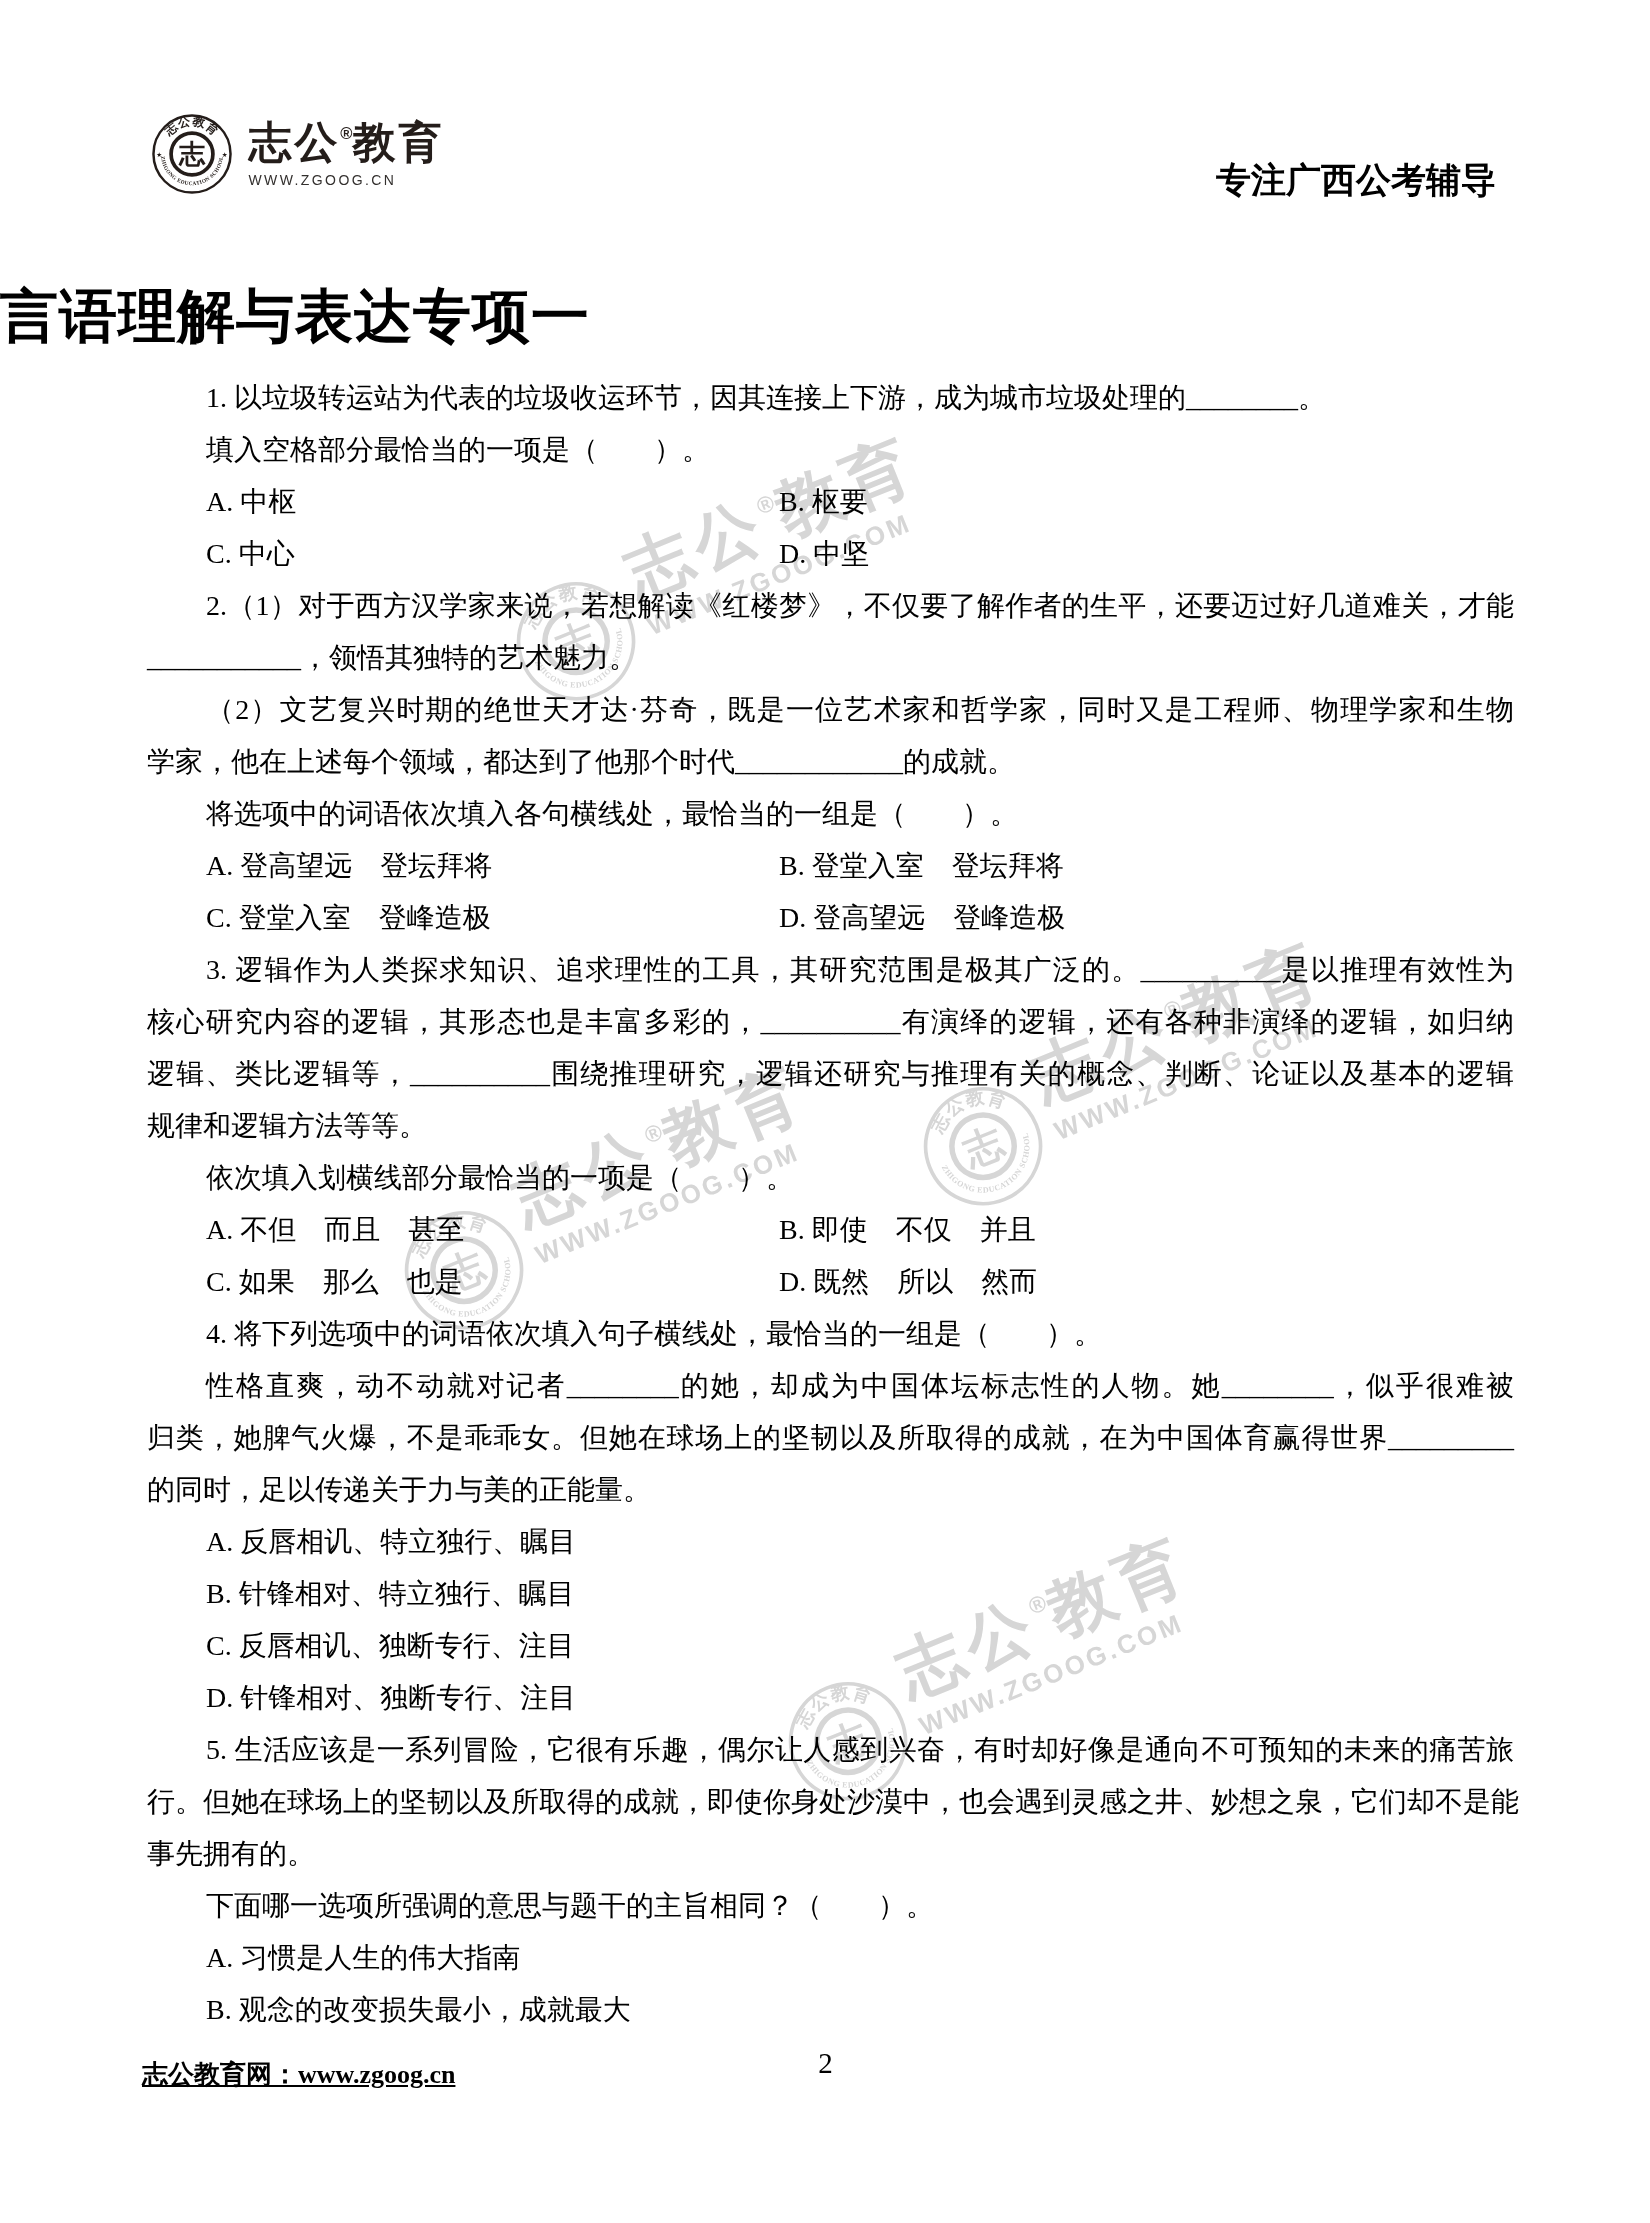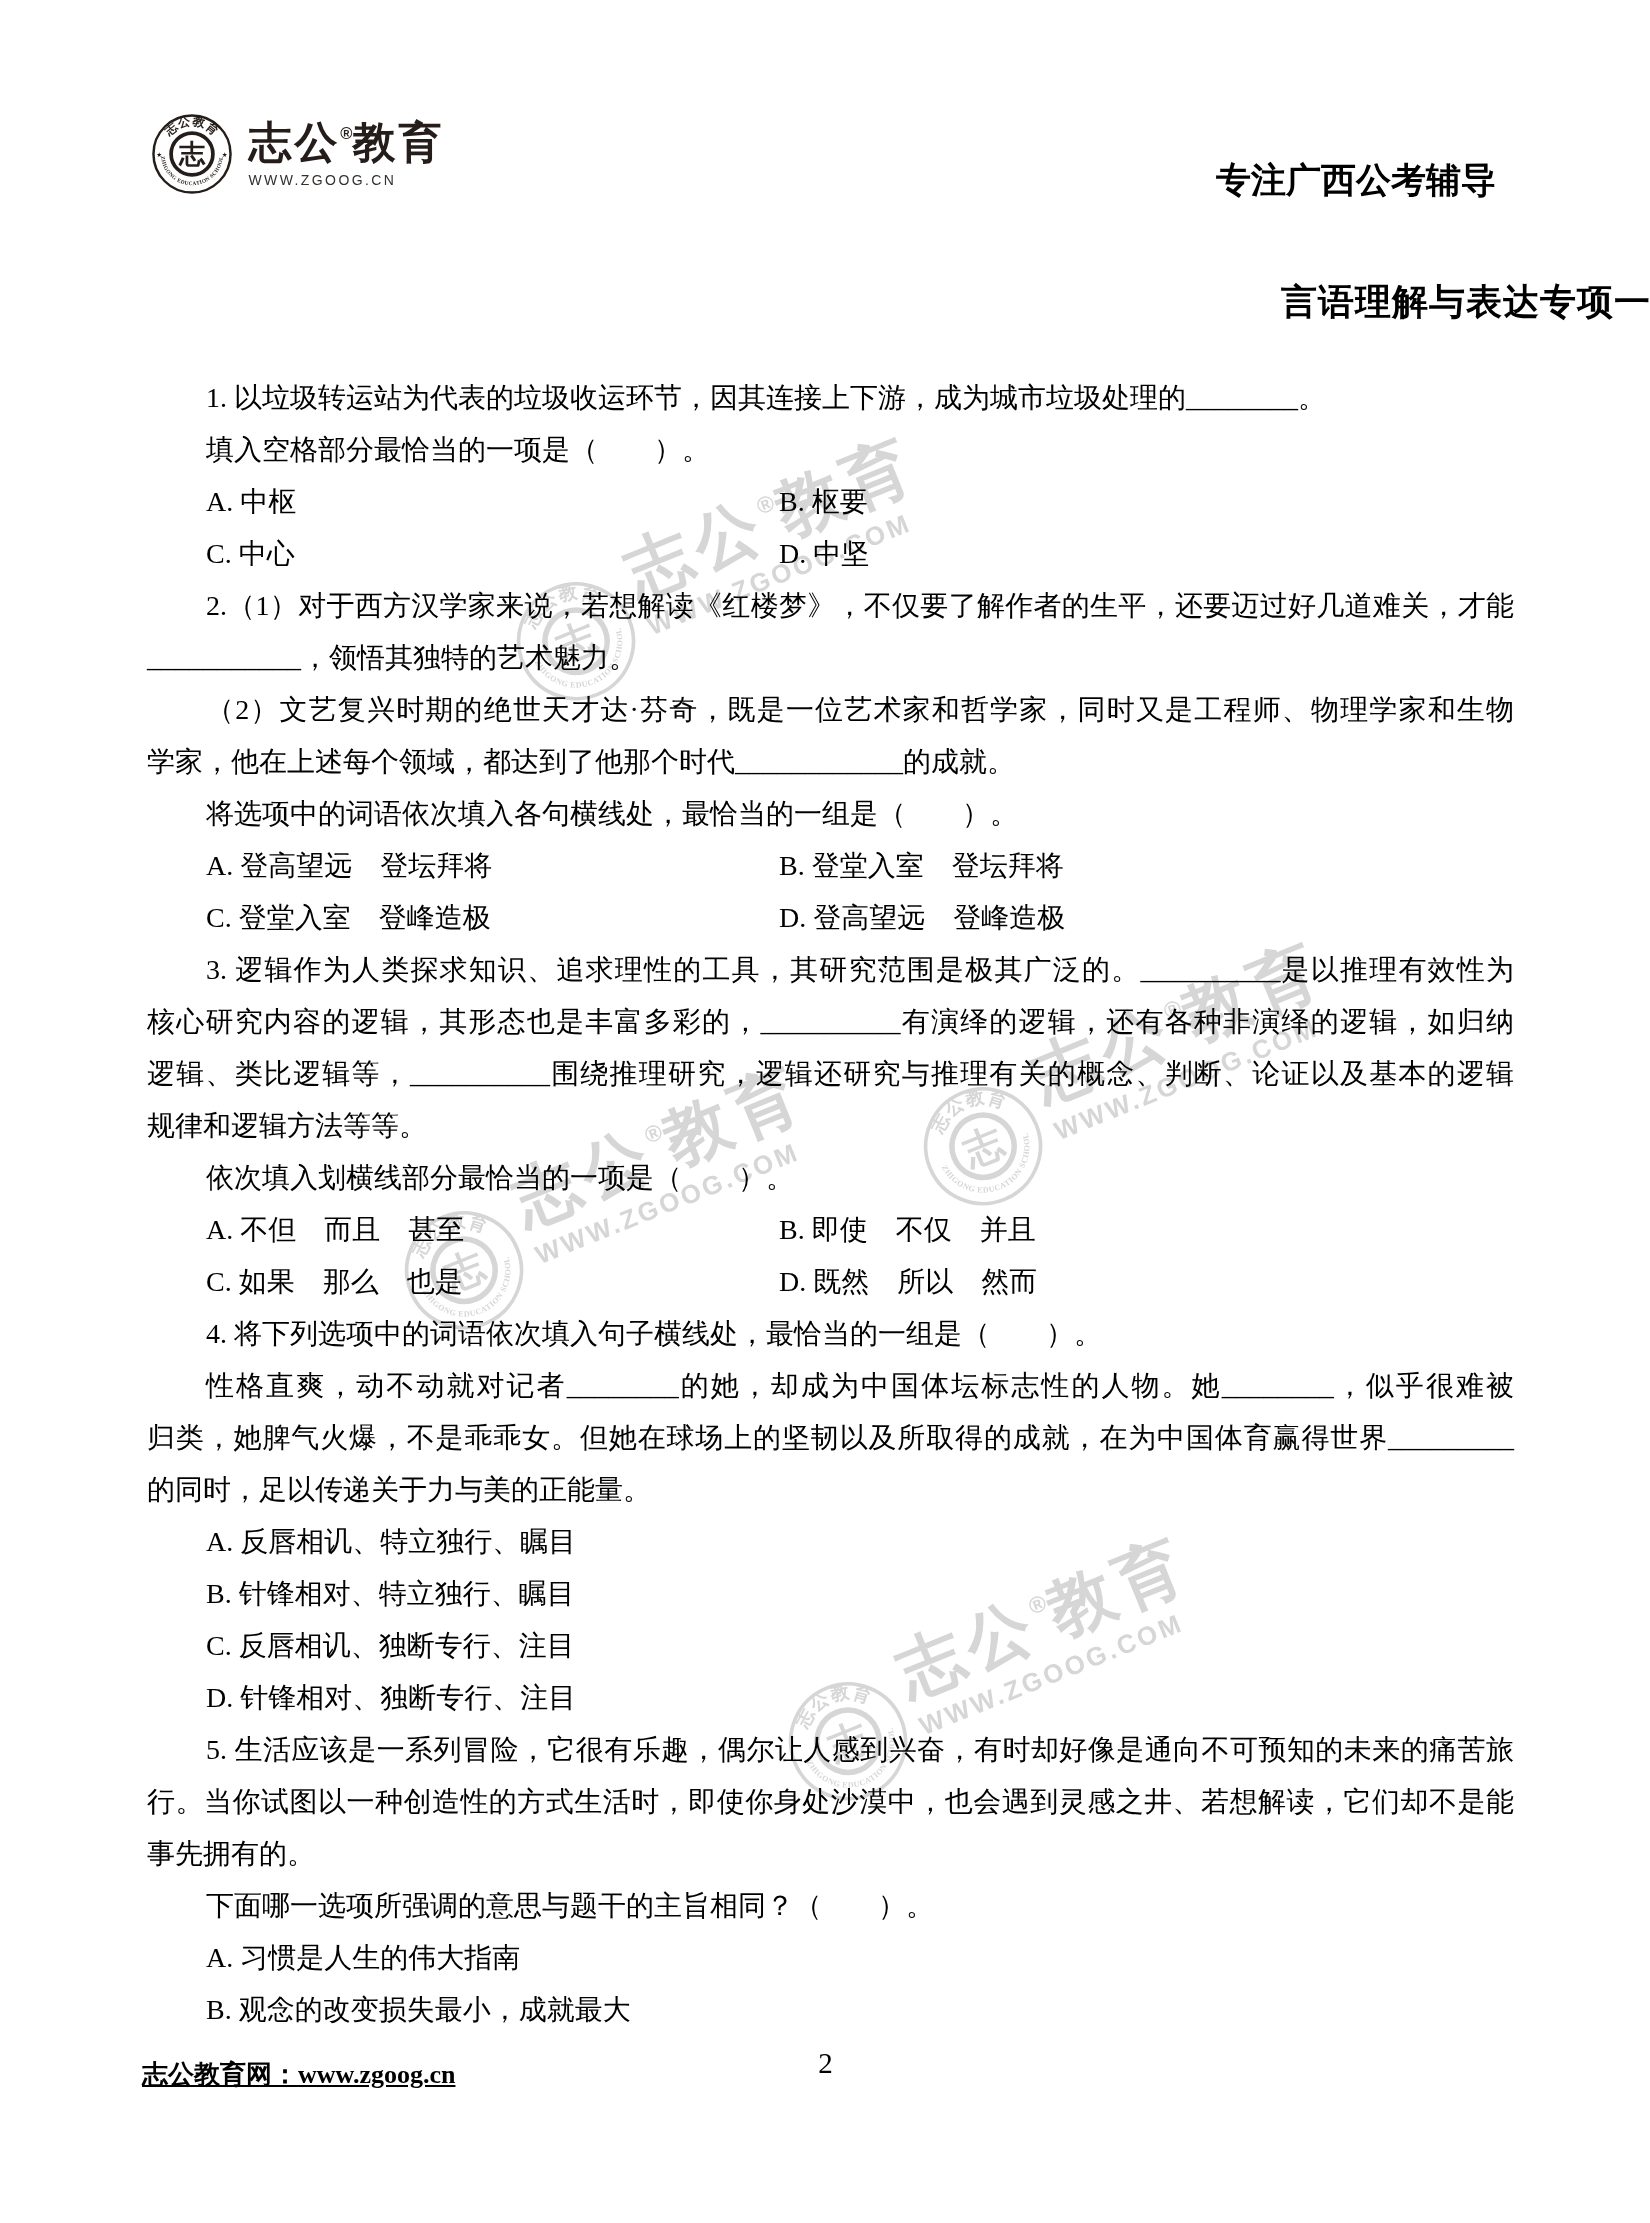--- a/index.html
+++ b/index.html
@@ -19,23 +19,23 @@
   .brand-web{
     font-family:"Liberation Sans","DejaVu Sans",sans-serif;
     font-size:14px;letter-spacing:2.4px;margin-top:5.8px;white-space:nowrap;color:#33302e;
   }
   .tagline{
     position:absolute;right:155px;top:157px;font-size:35px;font-weight:bold;
     white-space:nowrap;color:#000;margin-left:10px;
   }
   
   .title{
-    position:absolute;left:0;right:0;top:278px;text-align:right;
+    position:absolute;left:0;right:0;top:278px;text-align:left;
     font-family:"Liberation Sans","DejaVu Sans",sans-serif;
-    font-size:36px;font-weight:bold;letter-spacing:1px;
+    font-size:58px;font-weight:bold;letter-spacing:1px;
   }
   
   .docbody{position:absolute;left:147px;top:372px;width:1367px;font-size:28px;}
   .bline{height:52px;line-height:52px;white-space:nowrap;}
   .bline.fill{text-align:justify;text-align-last:justify;}
   .bline.ind{padding-left:59px;}
   .bline .c1{display:inline-block;width:573px;}
   
   .wm{
     position:absolute;display:flex;align-items:center;gap:11.6px;
@@ -170,21 +170,21 @@
       <div class="bline ind pair"><span class="c1">C. 如果　那么　也是</span><span>D. 既然　所以　然而</span></div>
       <div class="bline ind">4. 将下列选项中的词语依次填入句子横线处，最恰当的一组是（　　）。</div>
       <div class="bline fill ind">性格直爽，动不动就对记者________的她，却成为中国体坛标志性的人物。她________，似乎很难被</div>
       <div class="bline fill">归类，她脾气火爆，不是乖乖女。但她在球场上的坚韧以及所取得的成就，在为中国体育赢得世界_________</div>
       <div class="bline">的同时，足以传递关于力与美的正能量。</div>
       <div class="bline ind">A. 反唇相讥、特立独行、瞩目</div>
       <div class="bline ind">B. 针锋相对、特立独行、瞩目</div>
       <div class="bline ind">C. 反唇相讥、独断专行、注目</div>
       <div class="bline ind">D. 针锋相对、独断专行、注目</div>
       <div class="bline fill ind">5. 生活应该是一系列冒险，它很有乐趣，偶尔让人感到兴奋，有时却好像是通向不可预知的未来的痛苦旅</div>
-      <div class="bline fill">行。当你试图以一种创造性的方式生活时，即使你身处沙漠中，也会遇到灵感之井、若想解读，它们却不是能</div>
+      <div class="bline fill">行。但她在球场上的坚韧以及所取得的成就，即使你身处沙漠中，也会遇到灵感之井、妙想之泉，它们却不是能</div>
       <div class="bline">事先拥有的。</div>
       <div class="bline ind">下面哪一选项所强调的意思与题干的主旨相同？（　　）。</div>
       <div class="bline ind">A. 习惯是人生的伟大指南</div>
       <div class="bline ind">B. 观念的改变损失最小，成就最大</div>
     </div>
 
   <div class="footer-page">2</div>
   <div class="footer-left">志公教育网：www.zgoog.cn</div>
 
 </div>

